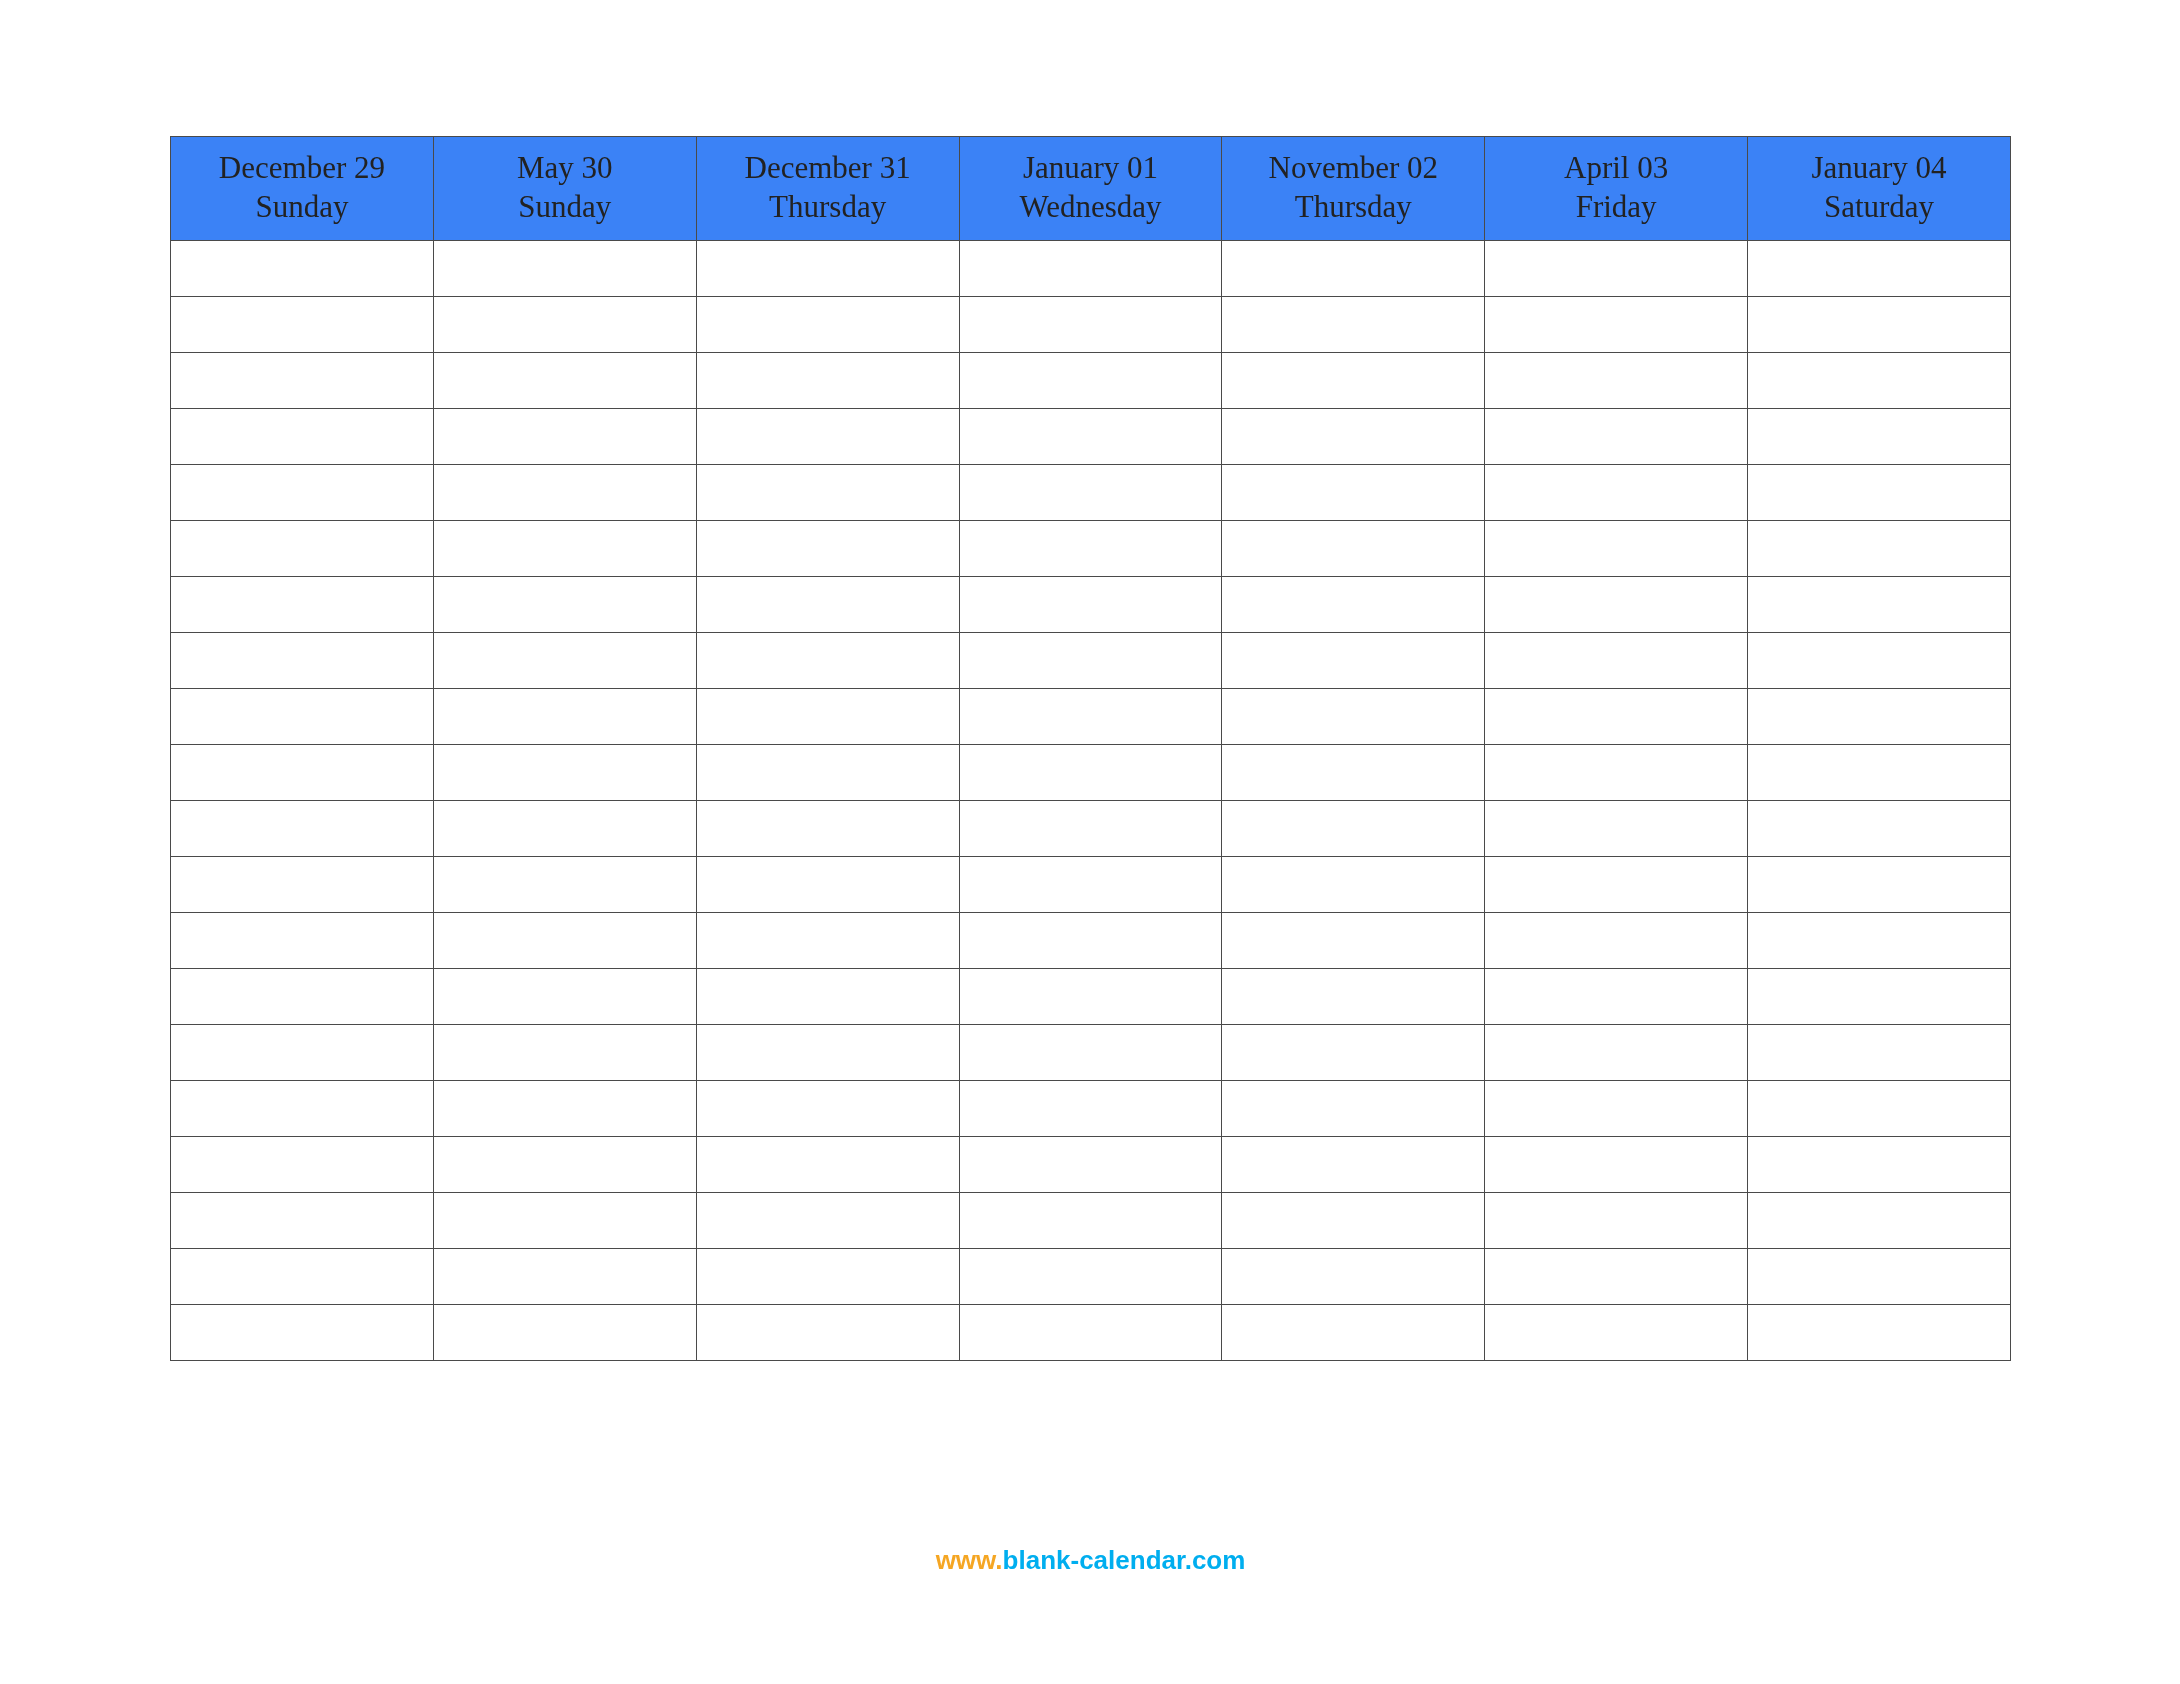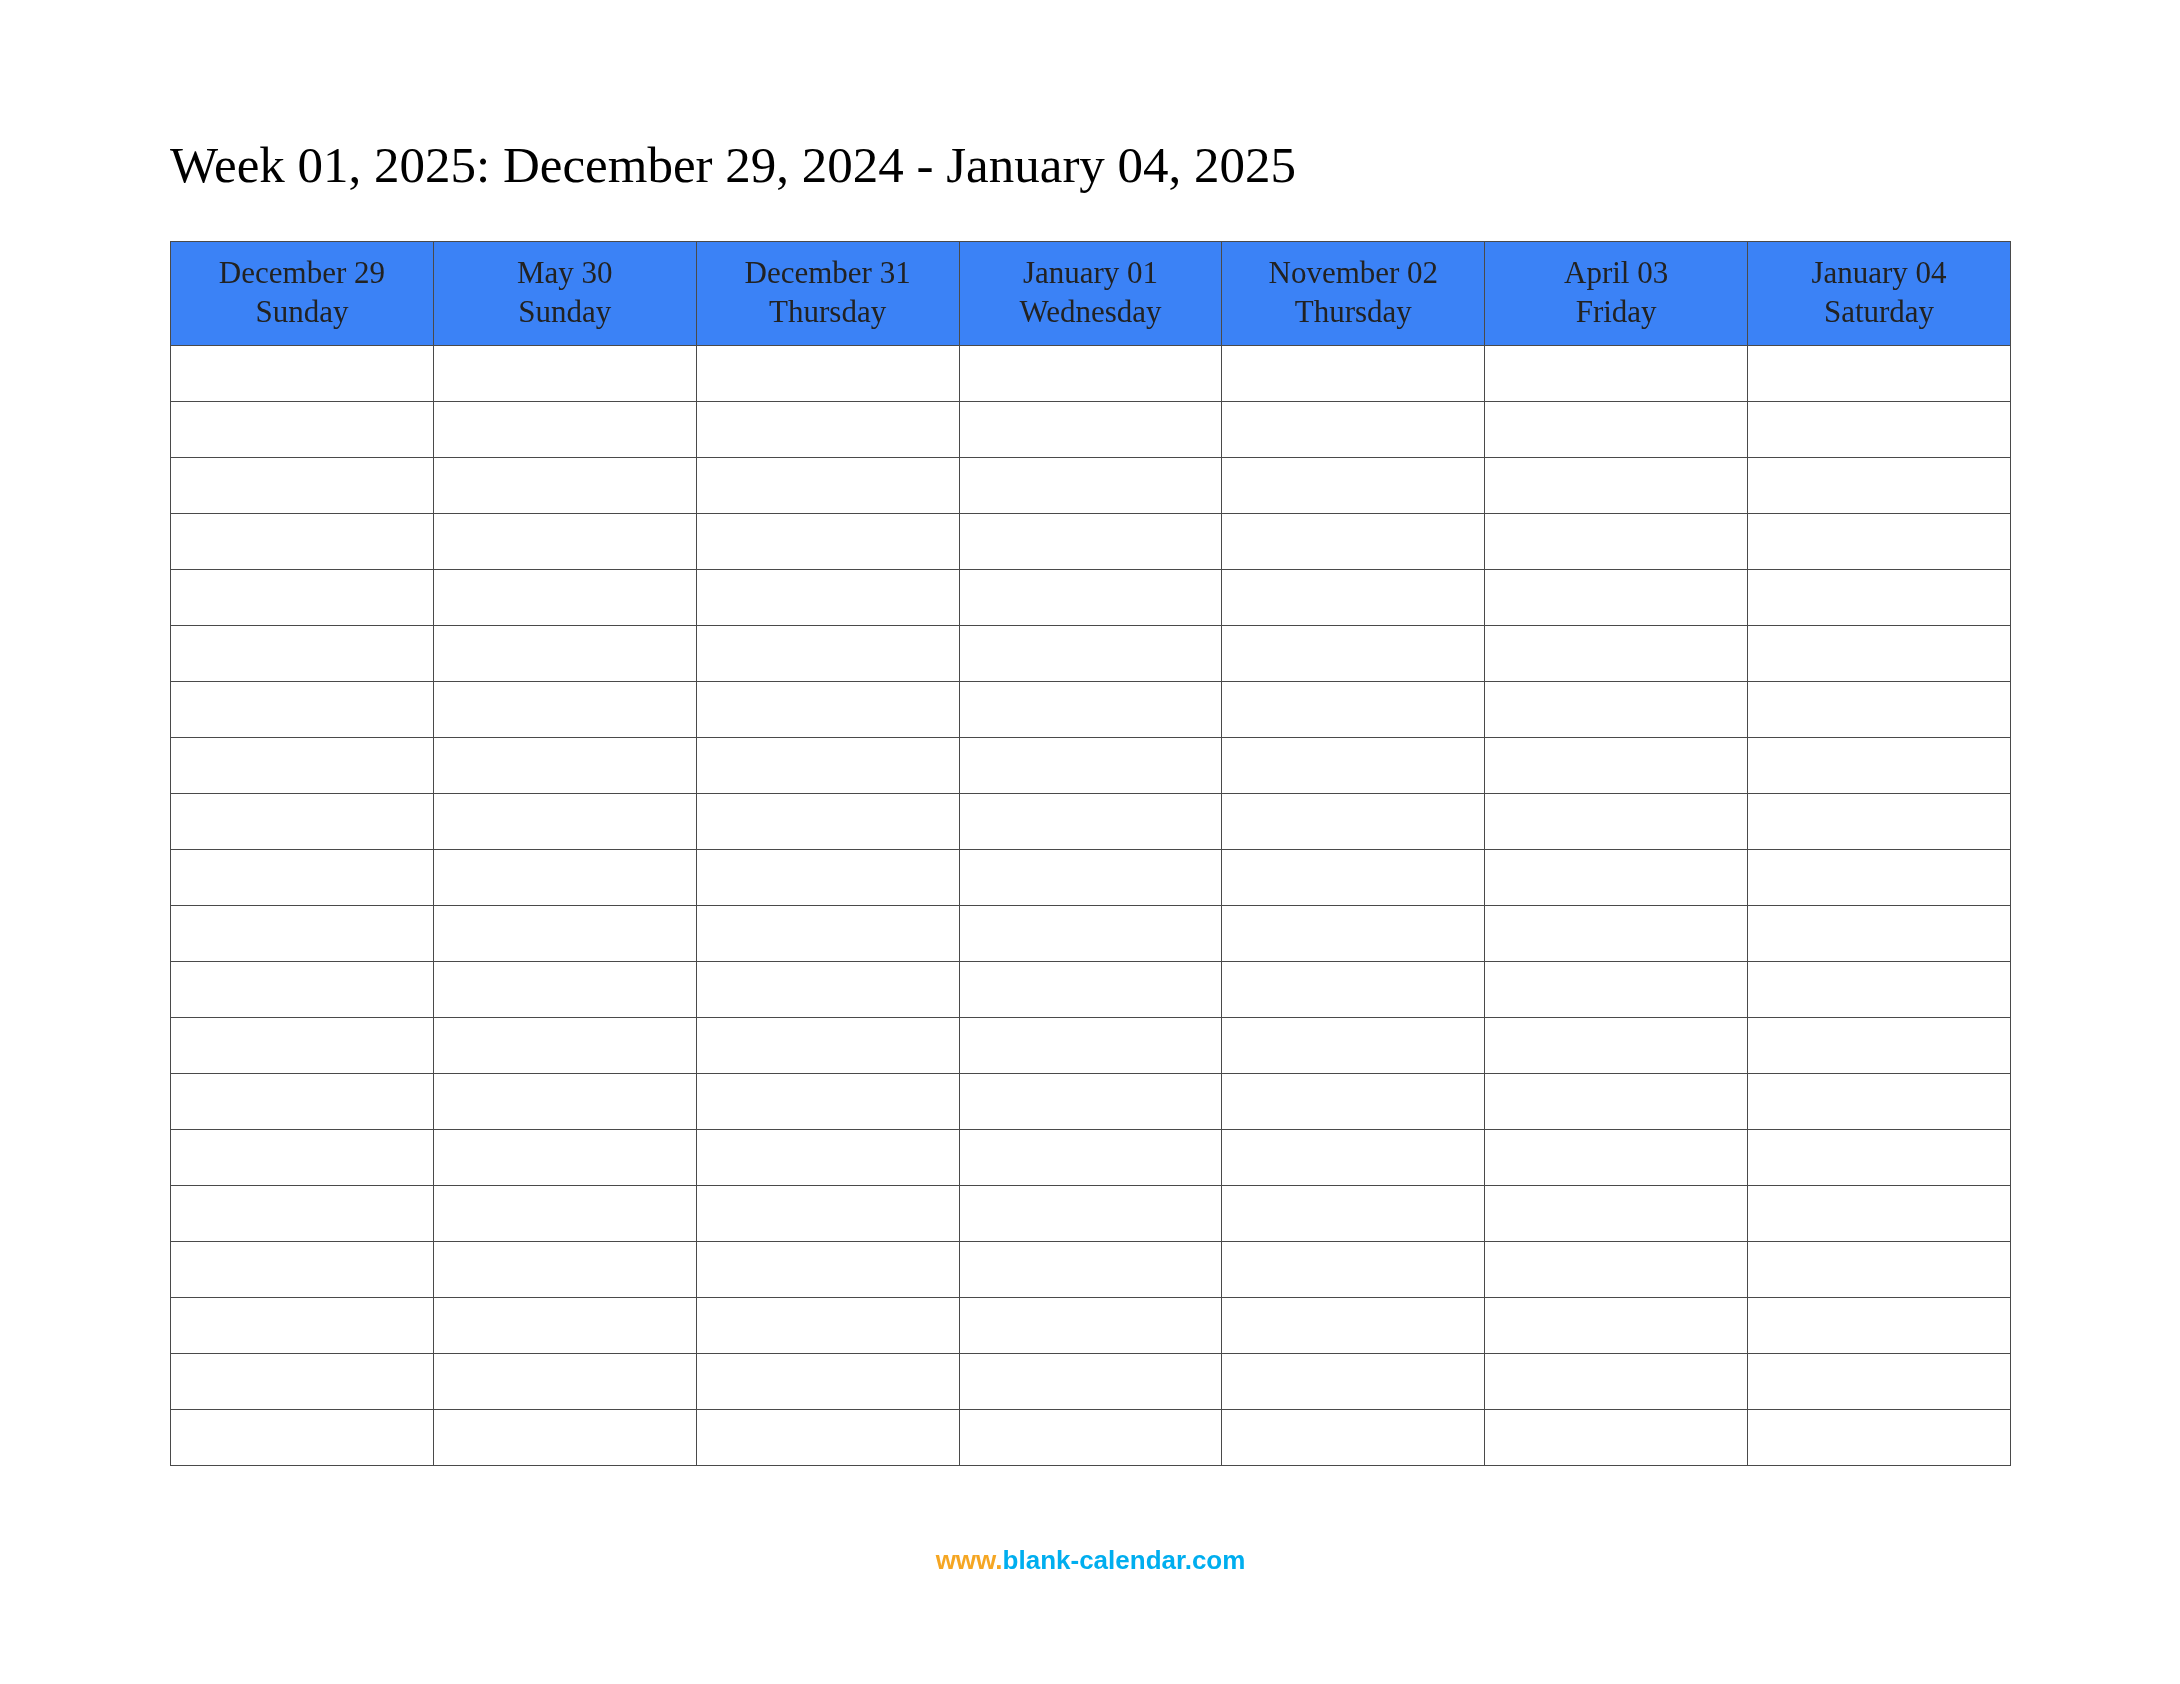--- a/index.html
+++ b/index.html
@@ -57,21 +57,20 @@
       font-size: 26px;
       font-weight: bold;
     }
     .footer-link .p1 { color: #f5a623; }
     .footer-link .p2 { color: #00aeef; }
   </style>
 </head>
 <body>
 
 <div class="page">
-  <h1 class="title">Week 01, 2025: December 29, 2024 - January 04, 2025</h1>
 
   <table class="calendar">
     <thead>
       <tr>
         <th>
           <span class="date-line">December 29</span>
           <span class="day-line">Sunday</span>
         </th>
         <th>
           <span class="date-line">May 30</span>

